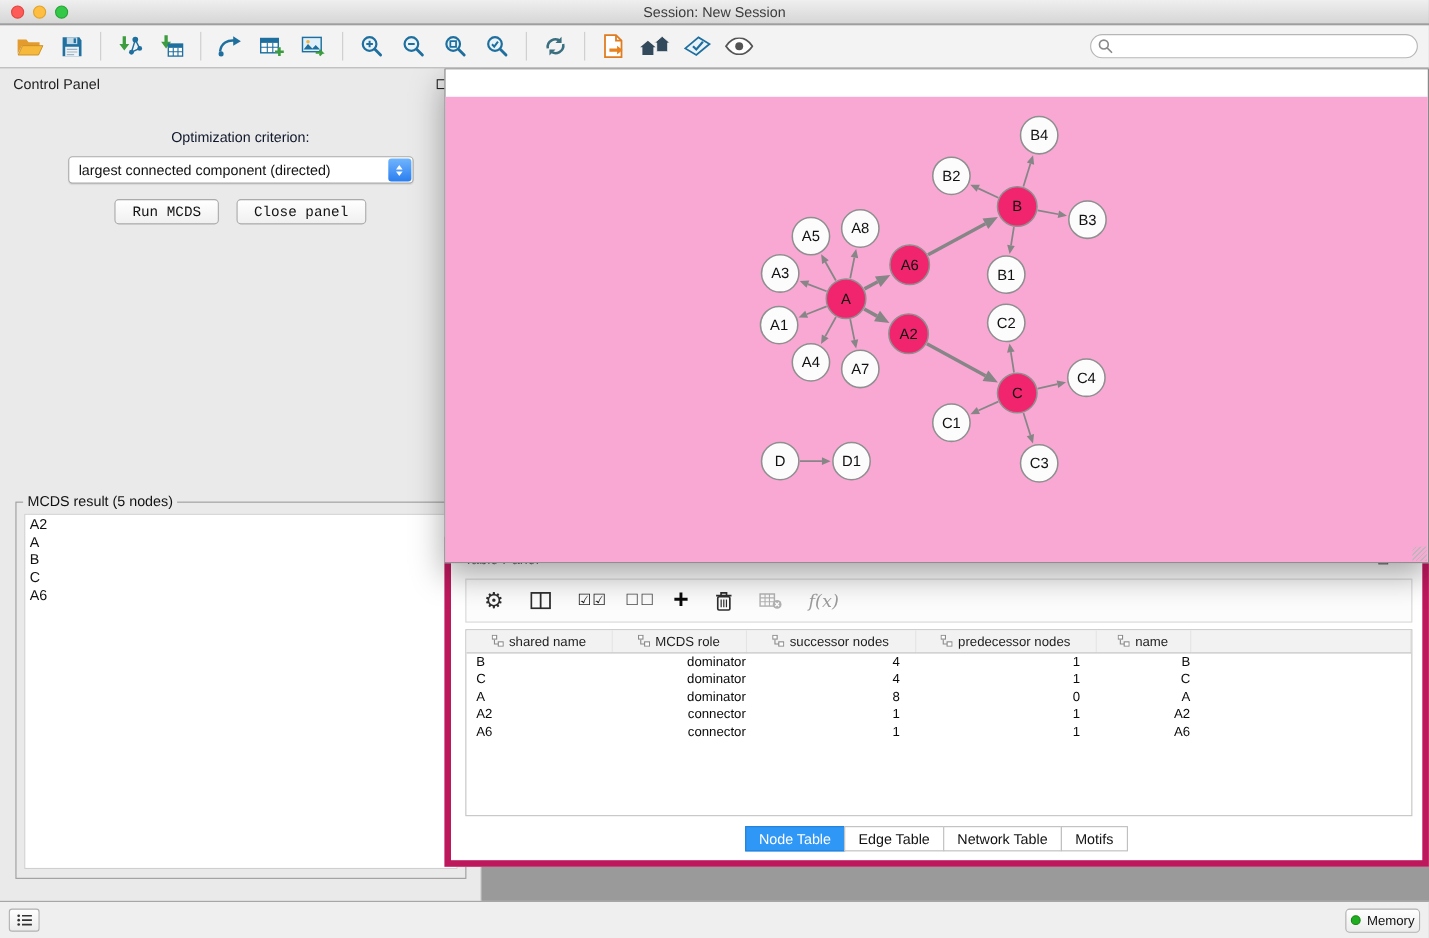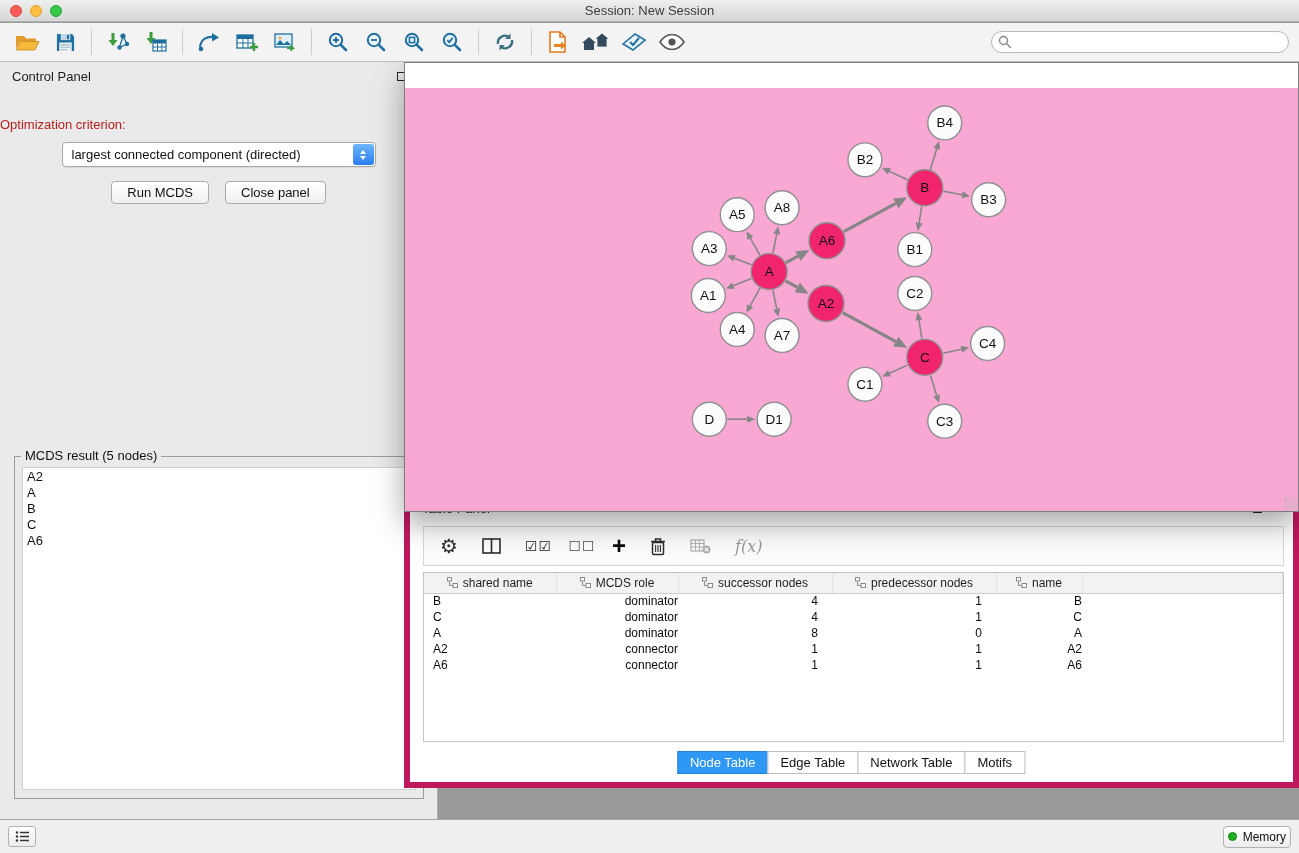--- a/index.html
+++ b/index.html
@@ -26,28 +26,28 @@
 .control-panel{position:absolute;left:0;top:62px;width:438px;height:757px;background:#eaeaea;border-right:1px solid #a9a9a9;z-index:10}
 .cp-header{height:28px;display:flex;align-items:center;padding:0 12px;font-size:13px;color:#1c1c1c}
 .win-ctrls{margin-left:auto;display:flex;gap:10px;align-items:center}
 .float-ico{width:9px;height:9px;border:1.5px solid #222;display:inline-block}
 .close-ico{font-size:16px;font-weight:700;color:#111;line-height:1}
 .cp-tabs{display:flex;justify-content:center;margin-top:3px}
 .cp-tab{font-size:13px;padding:3px 13px;background:linear-gradient(#fff,#f1f1f1);border:1px solid #b2b2b2;margin-left:-1px;color:#222}
 .cp-tab:first-child{border-radius:5px 0 0 5px}
 .cp-tab:last-child{border-radius:0 5px 5px 0}
 .cp-tab.active{background:linear-gradient(#62aefc,#2f8bf5);border-color:#2c7ed8;color:#fff}
-.opt-label{margin-top:27px;text-align:left;font-size:13px;color:#b91c1c}
+.opt-label{margin-top:27px;text-align:center;font-size:13px;color:#0f172a}
 .dropdown{position:relative;margin:10px auto 0;width:314px;height:25px;background:#fff;border:1px solid #aaa;border-radius:4px;font-size:13px;line-height:23px;padding-left:9px;color:#111;box-shadow:0 1px 1px rgba(0,0,0,.08)}
 .dd-stepper{position:absolute;right:1px;top:1px;width:21px;height:21px;border-radius:3px;background:linear-gradient(#70b5fd,#2a7ef0);display:flex;flex-direction:column;align-items:center;justify-content:center;gap:2px}
 .dd-arrow{width:0;height:0;border-left:3.5px solid transparent;border-right:3.5px solid transparent}
 .dd-up{border-bottom:4.5px solid #fff}
 .dd-down{border-top:4.5px solid #fff}
 .cp-buttons{display:flex;justify-content:center;gap:16px;margin-top:14px}
-.btn{font-size:13px;padding:3px 15px;background:linear-gradient(#fff,#f0f0f0);border:1px solid #ababab;border-radius:4px;color:#111;font-family:Liberation Sans, sans-serif}
+.btn{font-size:13px;padding:3px 15px;background:linear-gradient(#fff,#f0f0f0);border:1px solid #ababab;border-radius:4px;color:#111;font-family:Liberation Mono, monospace}
 .result-group{position:absolute;left:14px;right:13px;top:394px;bottom:20px;border:1px solid #9c9c9c}
 .result-legend{position:absolute;top:-9px;left:6px;background:#eaeaea;padding:0 4px;font-size:13px;color:#111}
 .mcds-list{position:absolute;left:7px;right:7px;top:10px;bottom:8px;background:#fff;border:1px solid #cfcfcf;font-size:13px;color:#111;padding:1px 4px;overflow:hidden}
 .mcds-item{line-height:16px}
 
 
 .net-window{position:absolute;left:404px;top:62px;width:895px;height:450px;background:#fff;border:1px solid #7e7e7e;box-shadow:0 12px 28px rgba(0,0,0,.35);z-index:12}
 .net-titlebar{height:24px;background:linear-gradient(#ededed,#d4d4d4);border-bottom:1px solid #a6a6a6;display:flex;align-items:center;justify-content:center;font-size:13px;color:#333;position:relative}
 .net-lights{position:absolute;left:9px;top:6px;display:flex;gap:8px}
 .net-canvas{position:absolute;left:0;top:25px;right:0;bottom:0;background:#f9a8d4}

